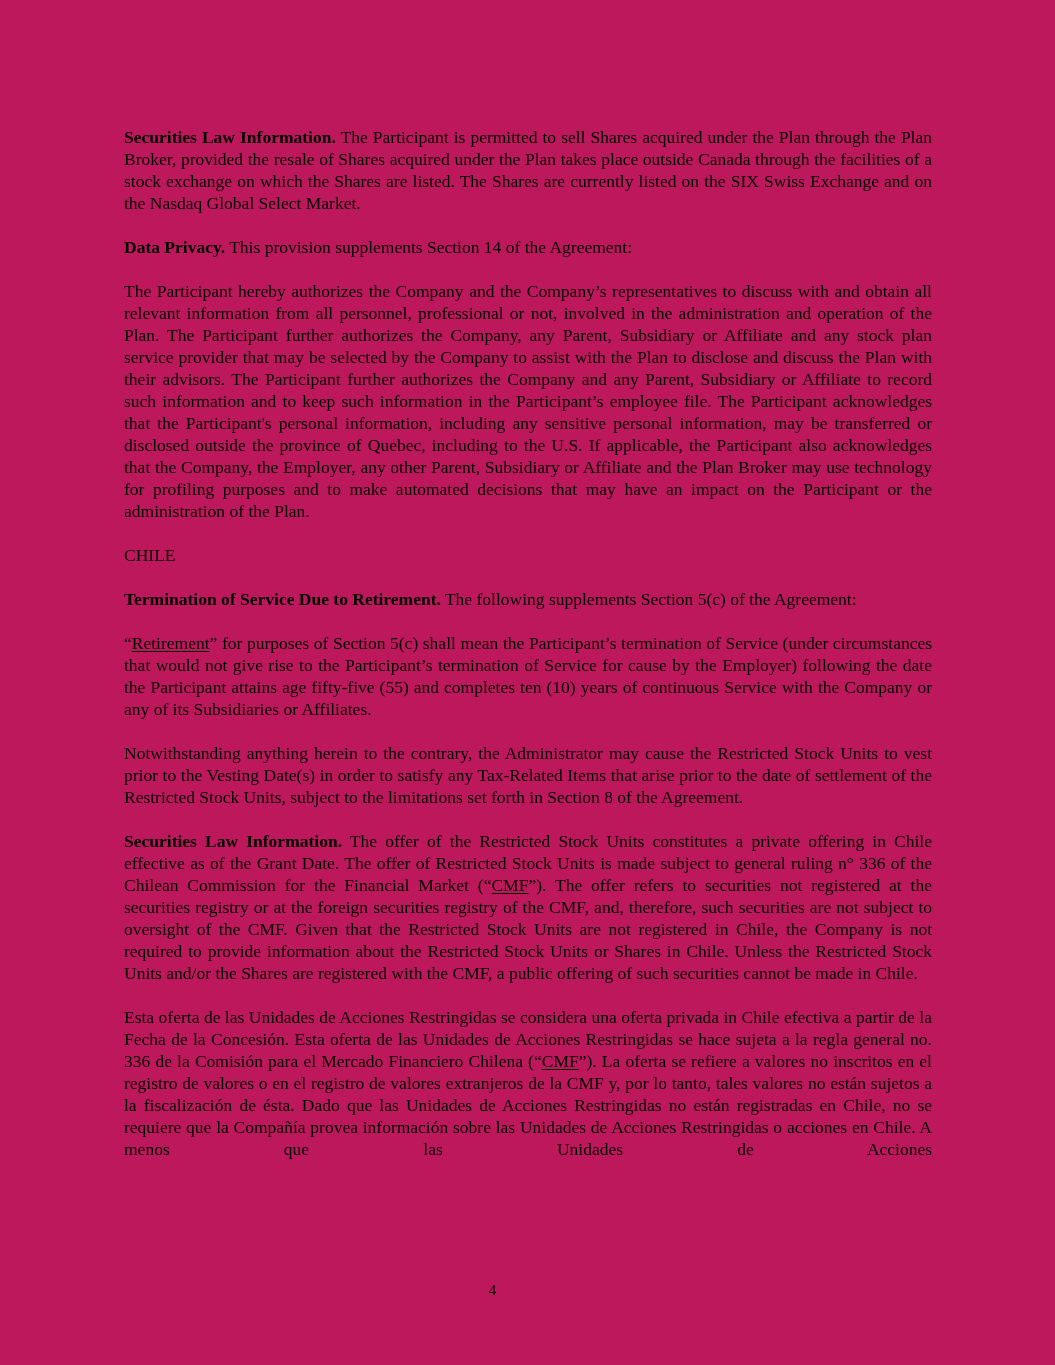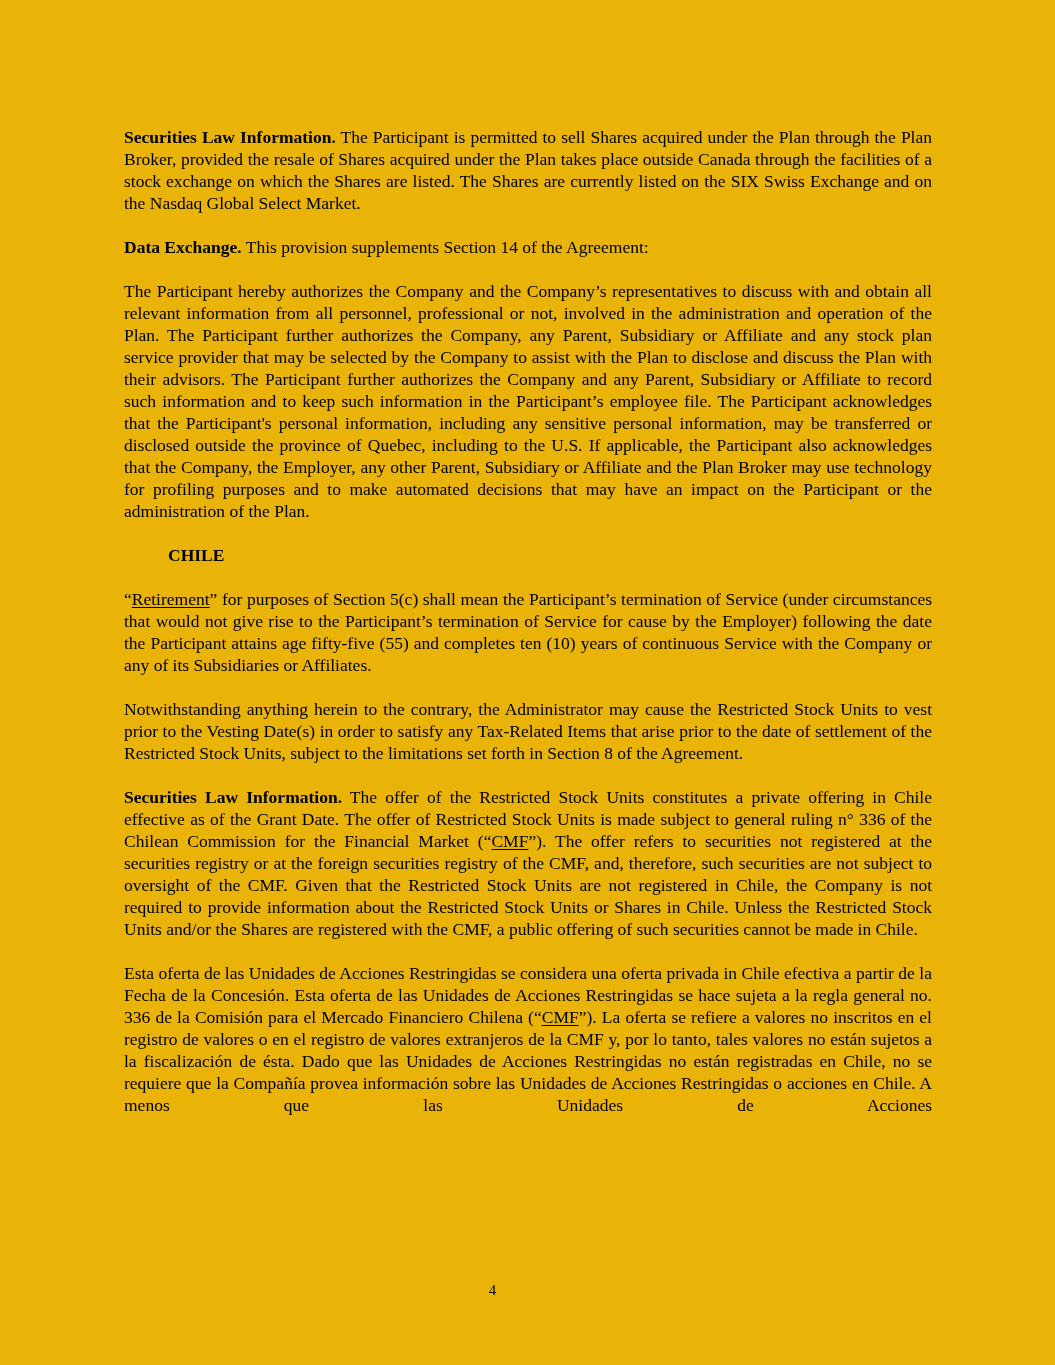--- a/index.html
+++ b/index.html
@@ -4,21 +4,21 @@
 <style>
   html, body {
     margin: 0;
     padding: 0;
     background: #ffffff;
   }
   .page {
     position: relative;
     width: 1055px;
     height: 1365px;
-    background: #eab308;
+    background: #be185d;
     color: #000000;
     font-family: "Liberation Serif", "DejaVu Serif", serif;
     overflow: hidden;
   }
   .content {
     position: absolute;
     left: 124px;
     top: 126px;
     width: 808px;
   }
@@ -36,22 +36,21 @@
   }
   .italic-underline u,
   .para u {
     text-decoration: underline;
     text-underline-offset: 2px;
   }
   .spanish {
     text-align-last: justify;
   }
   .heading {
-    font-weight: bold;
-    margin-left: 44px;
+    font-weight: normal;
   }
   .footer {
     position: absolute;
     top: 1281px;
     left: 0;
     width: 985px; 
     text-align: center;
     font-size: 15px;
     line-height: 18px;
   }
@@ -61,29 +60,32 @@
 
 <div class="page">
   <div class="content">
 
     <p class="para">
       <b>Securities Law Information.</b><span>  The Participant is permitted to sell Shares acquired under the Plan through the Plan Broker, provided the resale of Shares acquired under the Plan takes place outside Canada through the facilities of a stock exchange on which the Shares are listed.  The Shares are currently listed on the SIX Swiss Exchange and on the Nasdaq Global Select Market.</span>
     </p>
 
 
     <p class="para">
-      <b>Data Exchange.</b><span>  This provision supplements Section 14 of the Agreement:</span>
+      <b>Data Privacy.</b><span>  This provision supplements Section 14 of the Agreement:</span>
     </p>
 
     <p class="para">
       <span>The Participant hereby authorizes the Company and the Company’s representatives to discuss with and obtain all relevant information from all personnel, professional or not, involved in the administration and operation of the Plan.  The Participant further authorizes the Company, any Parent, Subsidiary or Affiliate and any stock plan service provider that may be selected by the Company to assist with the Plan to disclose and discuss the Plan with their advisors.  The Participant further authorizes the Company and any Parent, Subsidiary or Affiliate to record such information and to keep such information in the Participant’s employee file.  The Participant acknowledges that the Participant's personal information, including any sensitive personal information, may be transferred or disclosed outside the province of Quebec, including to the U.S.  If applicable, the Participant also acknowledges that the Company, the Employer, any other Parent, Subsidiary or Affiliate and the Plan Broker may use technology for profiling purposes and to make automated decisions that may have an impact on the Participant or the administration of the Plan.</span>
     </p>
 
     <p class="para heading">CHILE</p>
 
+    <p class="para">
+      <b>Termination of Service Due to Retirement.</b><span>  The following supplements Section 5(c) of the Agreement:</span>
+    </p>
 
     <p class="para">
       <span>“</span><u>Retirement</u><span>” for purposes of Section 5(c) shall mean the Participant’s termination of Service (under circumstances that would not give rise to the Participant’s termination of Service for cause by the Employer) following the date the Participant attains age fifty-five (55) and completes ten (10) years of continuous Service with the Company or any of its Subsidiaries or Affiliates.</span>
     </p>
 
     <p class="para">
       <span>Notwithstanding anything herein to the contrary, the Administrator may cause the Restricted Stock Units to vest prior to the Vesting Date(s) in order to satisfy any Tax-Related Items that arise prior to the date of settlement of the Restricted Stock Units, subject to the limitations set forth in Section 8 of the Agreement.</span>
     </p>
 
     <p class="para">

